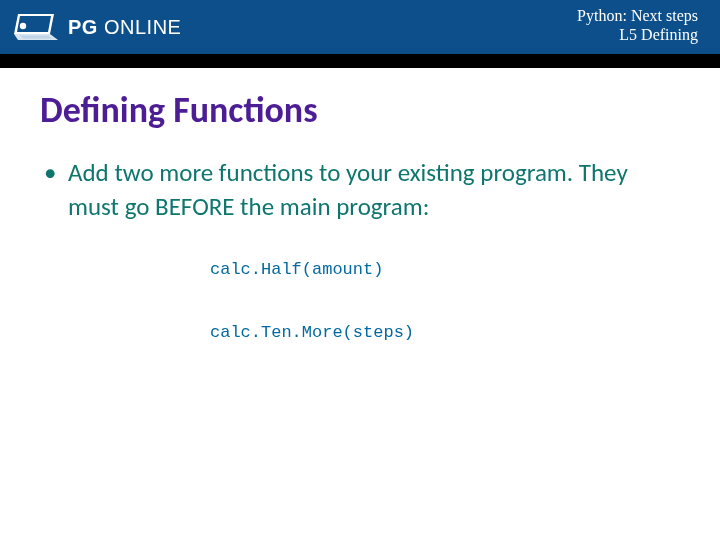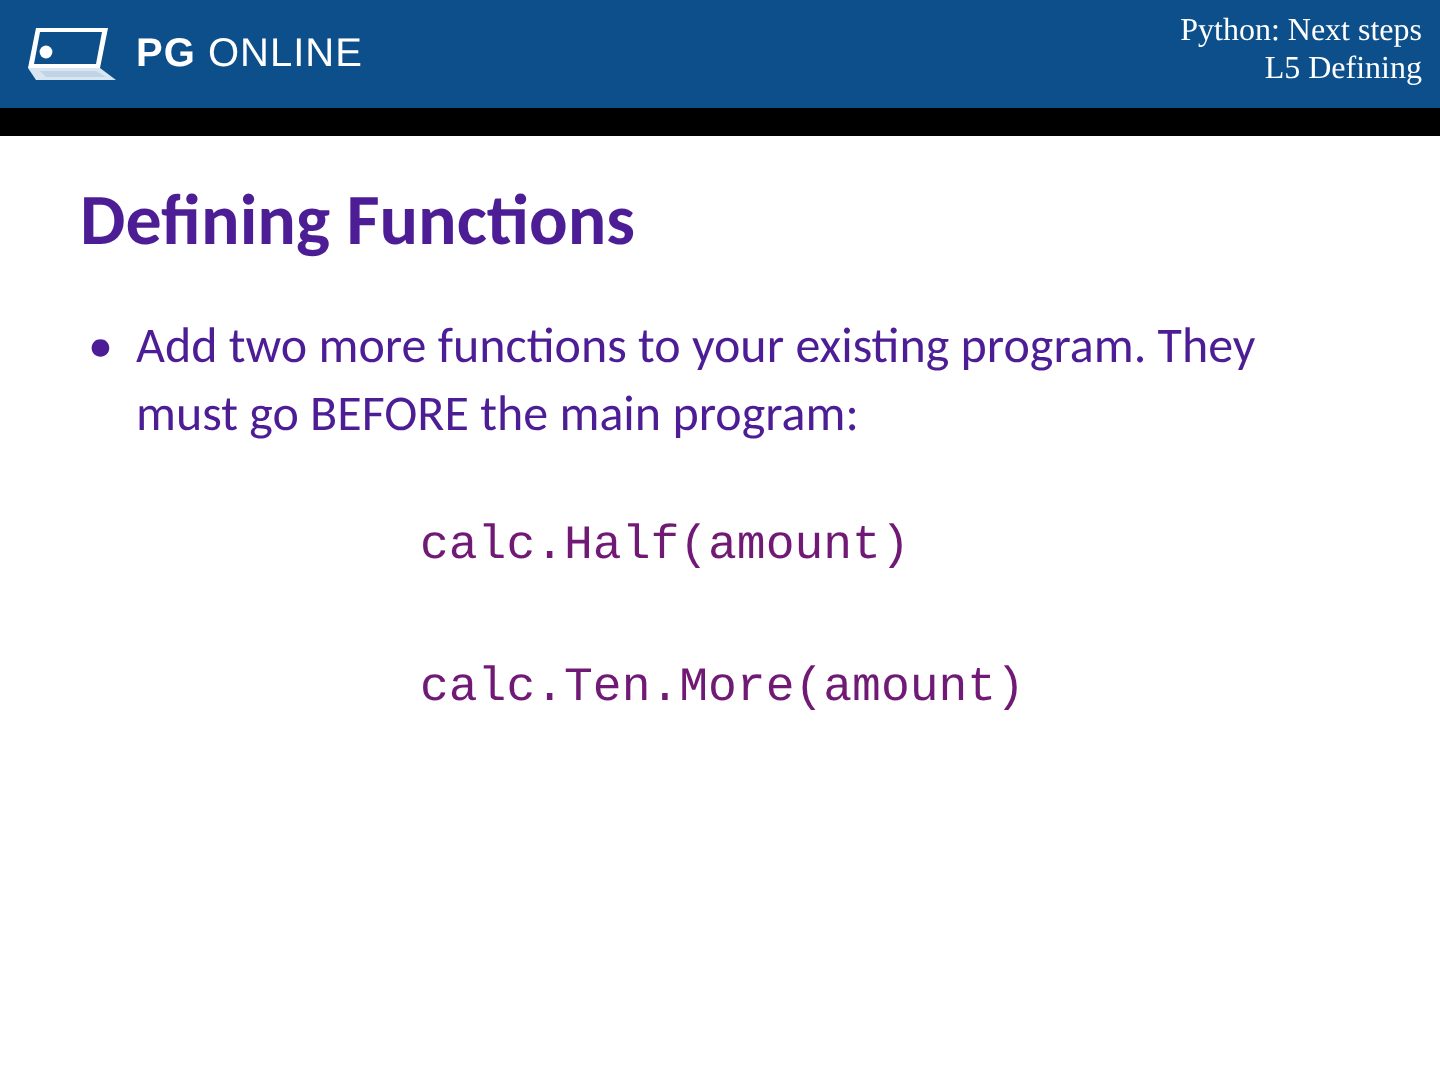--- a/index.html
+++ b/index.html
@@ -1,30 +1,30 @@
 <!DOCTYPE html>
 <html><head>
   <meta charset="utf-8">
   <style>
     * { margin: 0; padding: 0; box-sizing: border-box; }
     html, body { width: 720px; height: 540px; font-family: Calibri, Arial, sans-serif; background: #fff; overflow: hidden; }
     .slide { width: 720px; height: 540px; position: relative; }
     .header-bar { width: 100%; height: 54px; background: #0d4f8b; position: relative; display: flex; align-items: center; }
     .logo-wrap { display: flex; align-items: center; padding-left: 14px; }
     .laptop-icon { width: 44px; height: 30px; margin-right: 10px; position: relative; }
-    .header-text { position: absolute; right: 9px; top: 6px; text-align: right; color: #fff; font-family: Georgia, "Times New Roman", serif; font-size: 16px; line-height: 1.2; }
+    .header-text { position: absolute; right: 22px; top: 6px; text-align: right; color: #fff; font-family: Georgia, "Times New Roman", serif; font-size: 16px; line-height: 1.2; }
     .brand { color: #fff; font-family: Arial, sans-serif; letter-spacing: 0.5px; font-size: 20px; }
     .brand .pg { font-weight: 700; }
     .brand .online { font-weight: 300; }
     .black-strip { width: 100%; height: 14px; background: #000; }
     .content { padding: 20px 40px 0 40px; }
     .title { font-size: 36px; font-weight: 700; color: #4c1d95; margin-bottom: 24px; }
-    .bullet { font-size: 25px; color: #4c1d95; line-height: 1.35; padding-left: 28px; position: relative; margin-bottom: 36px; }
+    .bullet { font-size: 25px; color: #0f766e; line-height: 1.35; padding-left: 28px; position: relative; margin-bottom: 36px; }
     .bullet::before { content: "•"; position: absolute; left: 4px; top: 0; font-size: 25px; }
-    .code-line { font-family: "Courier New", Courier, monospace; font-size: 24px; color: #701a75; padding-left: 170px; margin-bottom: 44px; }
+    .code-line { font-family: "Courier New", Courier, monospace; font-size: 17px; color: #0369a1; padding-left: 170px; margin-bottom: 44px; }
   </style>
 </head>
 <body>
 
 <div class="slide">
 
   <div class="header-bar">
     <div class="logo-wrap">
       <span class="laptop-icon">
         <svg viewBox="0 0 44 30" width="44" height="30">
@@ -42,16 +42,16 @@
       <div>L5 Defining</div>
     </div>
   </div>
 
   <div class="black-strip"></div>
 
   <div class="content">
     <h1 class="title">Defining Functions</h1>
     <div class="bullet">Add two more functions to your existing program. They must go BEFORE the main program:</div>
     <div class="code-line">calc.Half(amount)</div>
-    <div class="code-line">calc.Ten.More(amount)</div>
+    <div class="code-line">calc.Ten.More(steps)</div>
   </div>
 
 </div>
 
 </body></html>

